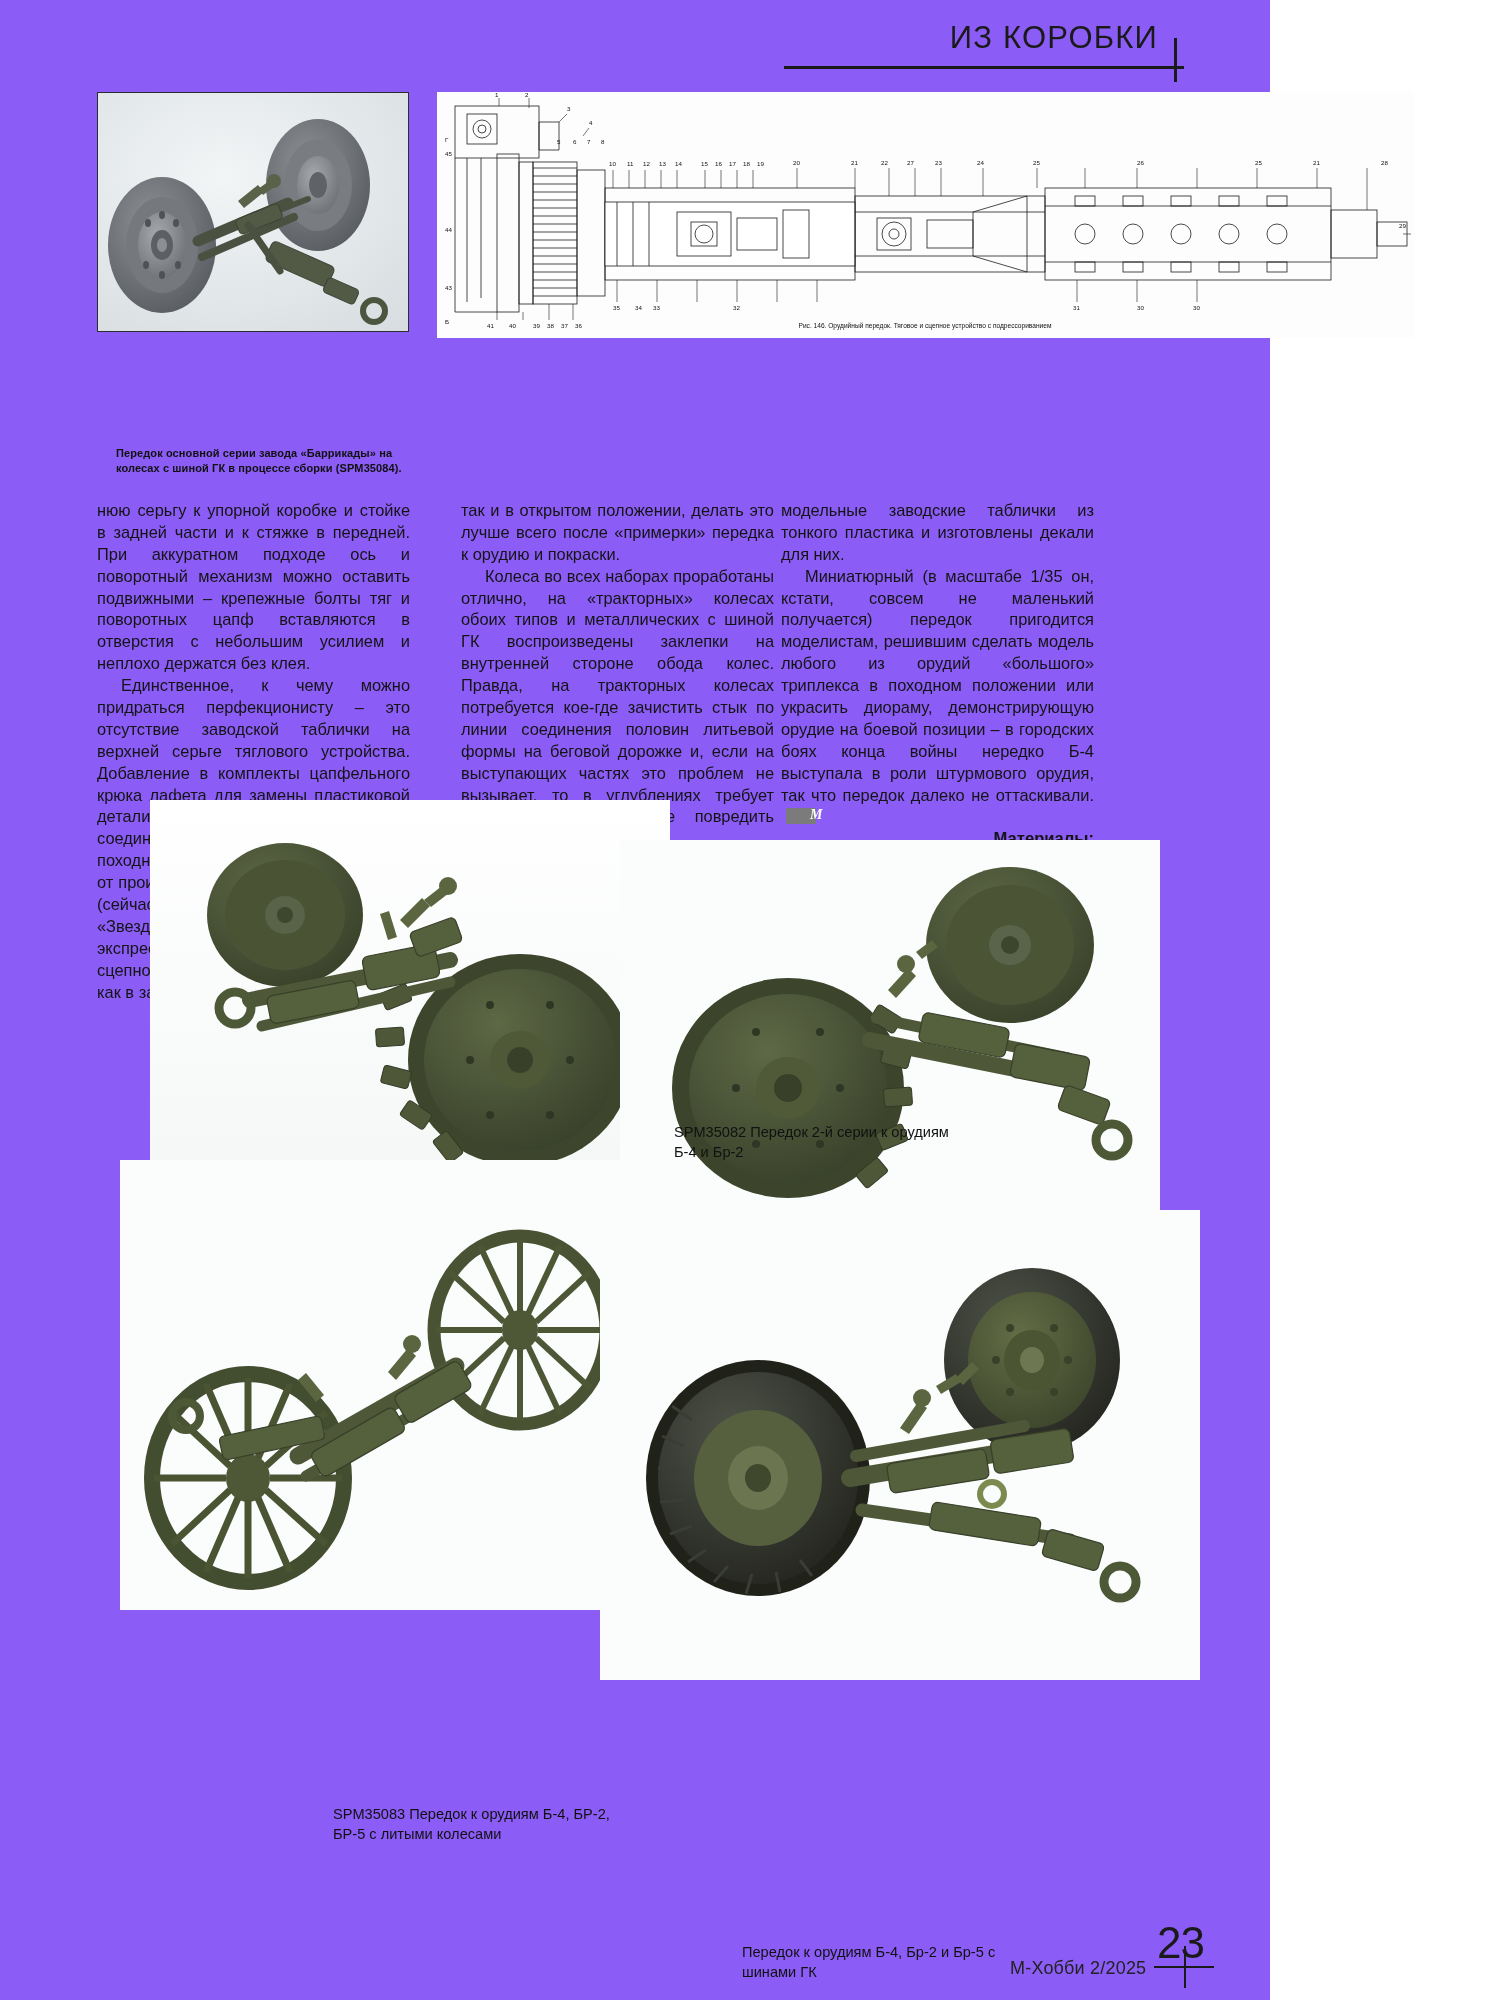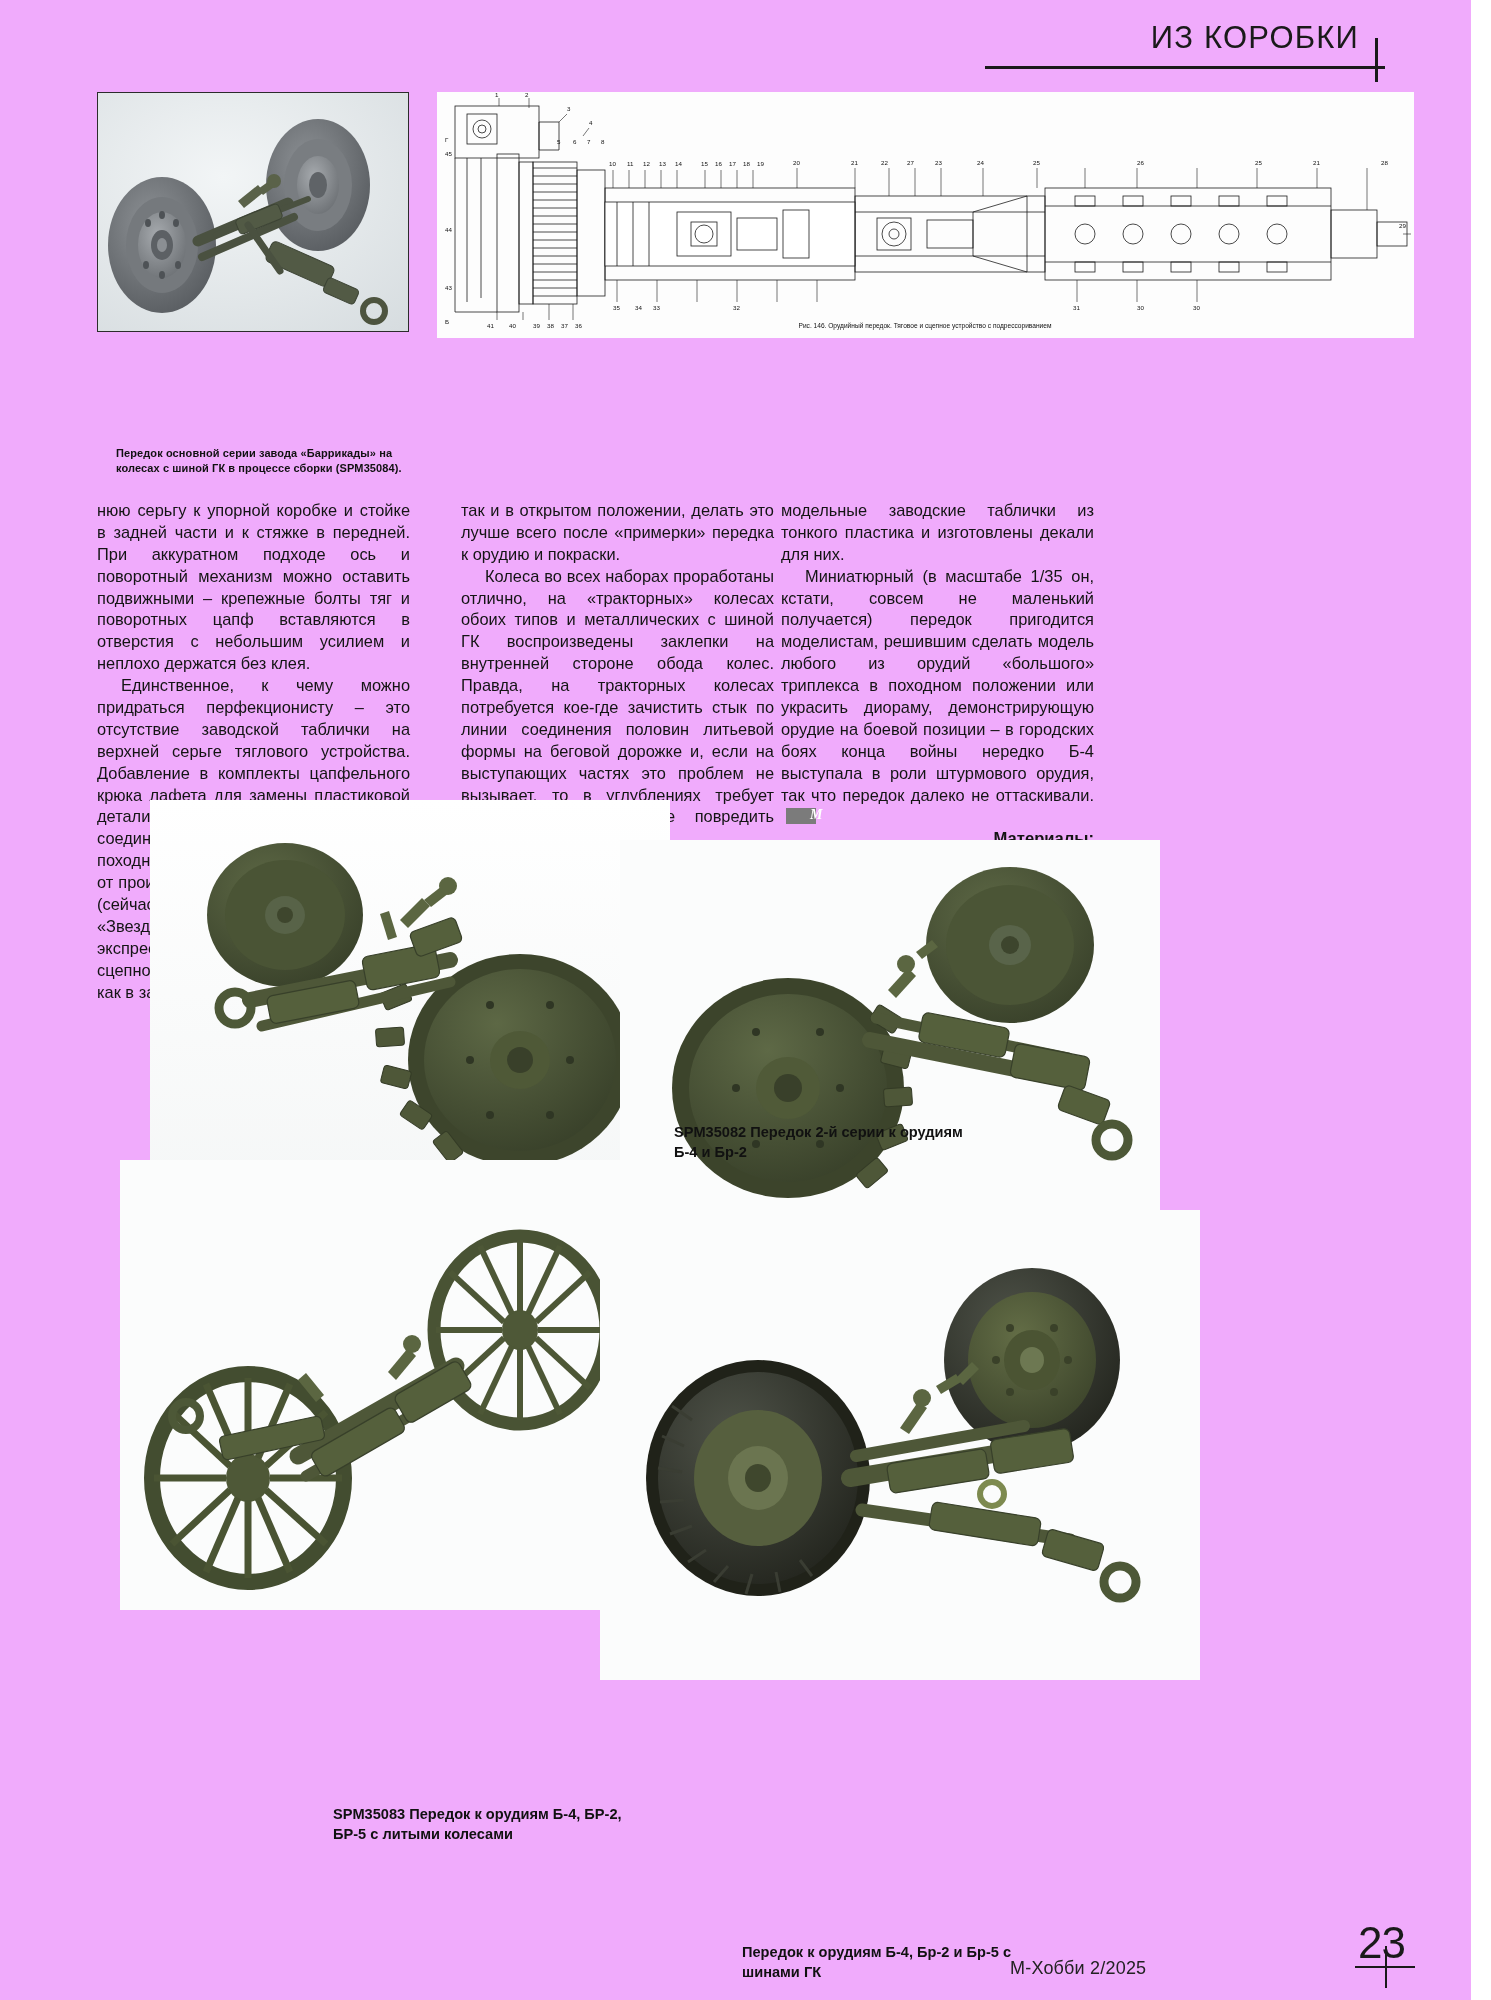--- a/index.html
+++ b/index.html
@@ -2,21 +2,21 @@
 <html><head>
 <meta charset="utf-8">
 <style>
   * { box-sizing: border-box; margin: 0; padding: 0; }
   html, body {
     width: 1491px; height: 2000px;
     background: #ffffff;
     font-family: "Liberation Sans", sans-serif;
     overflow: hidden;
   }
-  .page { position: relative; width: 1471px; height: 2000px; background:#f0abfc; }
+  .page { position: relative; width: 1270px; height: 2000px; background:#8b5cf6; }
 
   
   .header {
     position: absolute; top: 22px; right: 96px;
     display: flex; align-items: flex-end; gap: 0;
   }
   .header-title {
     font-size: 31px; letter-spacing: 1.2px; color: #1a1a1a;
     font-weight: 400; line-height: 1; padding-right: 16px;
     white-space: nowrap;
@@ -85,21 +85,21 @@
   .mat-item { font-style: italic; text-indent: 24px; text-align: justify; }
 
   
   .modelshot { position: absolute; overflow: hidden; }
   #shot-81 { left: 150px;  top: 800px;  width: 520px; height: 430px; }
   #shot-82 { left: 620px;  top: 840px;  width: 540px; height: 420px; }
   #shot-83 { left: 120px;  top: 1160px; width: 540px; height: 450px; }
   #shot-gk { left: 600px;  top: 1210px; width: 600px; height: 470px; }
 
   .cap-model {
-    position: absolute; font-weight: bold; font-size: 14.6px;
+    position: absolute; font-weight: normal; font-size: 14.6px;
     line-height: 1.38; color: #111;
   }
   #cap-81 { left: 178px; top: 1444px; width: 290px; }
   #cap-82 { left: 674px; top: 1122px; width: 290px; }
   #cap-83 { left: 333px; top: 1804px; width: 300px; }
   #cap-gk { left: 742px; top: 1942px; width: 300px; }
 
   
   .footer-issue {
     position: absolute; left: 1010px; top: 1958px;

